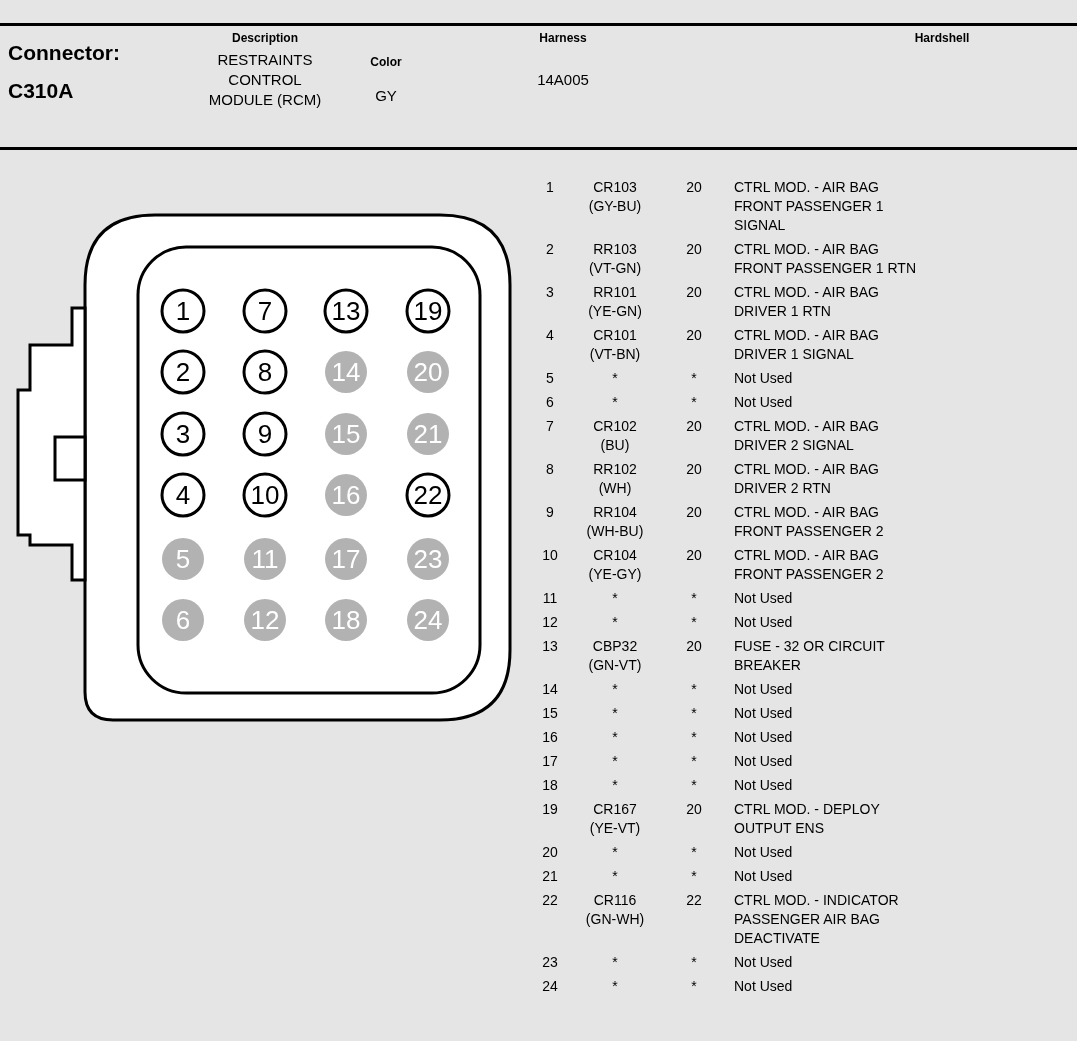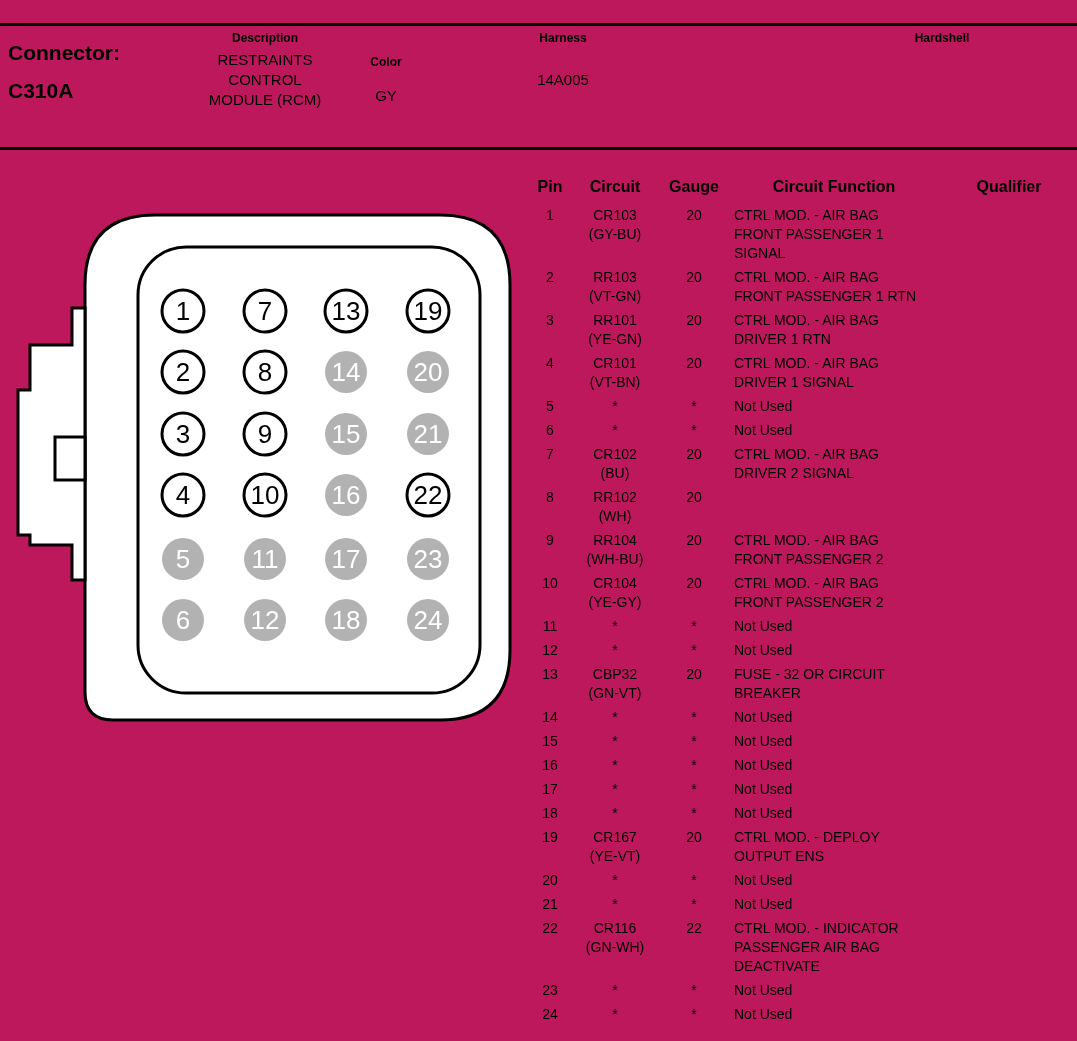--- a/index.html
+++ b/index.html
@@ -4,21 +4,21 @@
 <style>
   html, body {
     margin: 0;
     padding: 0;
     background: #ffffff;
   }
   .page {
     position: relative;
     width: 1077px;
     height: 1041px;
-    background: #be185d;
+    background: #e5e5e5;
     font-family: "Liberation Sans", sans-serif;
     color: #000000;
     overflow: hidden;
   }
   .rule {
     position: absolute;
     left: 0;
     width: 1077px;
     height: 3px;
     background: #000000;
@@ -185,27 +185,20 @@
         <circle cx="428" cy="295" r="21" fill="#ffffff" stroke="#000000" stroke-width="3"></circle>
         <text x="428" y="304" text-anchor="middle" fill="#000000">22</text>
         <circle cx="428" cy="359" r="21" fill="#b2b2b2"></circle>
         <text x="428" y="368" text-anchor="middle" fill="#ffffff">23</text>
         <circle cx="428" cy="420" r="21" fill="#b2b2b2"></circle>
         <text x="428" y="429" text-anchor="middle" fill="#ffffff">24</text>
       </g>
   </svg>
 
   <div class="pin-table">
-    <div class="thead">
-      <div class="c-pin">Pin</div>
-      <div class="c-circ">Circuit</div>
-      <div class="c-gauge">Gauge</div>
-      <div class="c-func">Circuit Function</div>
-      <div class="c-qual">Qualifier</div>
-    </div>
     <div id="table-body">
         <div class="trow">
           <div class="c-pin">1</div>
           <div class="c-circ">
             <div class="">CR103</div>
             <div class="">(GY-BU)</div>
           </div>
           <div class="c-gauge">20</div>
           <div class="c-func">CTRL MOD. - AIR BAG FRONT PASSENGER 1 SIGNAL</div>
           <div class="c-qual"></div>
@@ -268,20 +261,21 @@
           <div class="c-func">CTRL MOD. - AIR BAG DRIVER 2 SIGNAL</div>
           <div class="c-qual"></div>
         </div>
         <div class="trow">
           <div class="c-pin">8</div>
           <div class="c-circ">
             <div class="">RR102</div>
             <div class="">(WH)</div>
           </div>
           <div class="c-gauge">20</div>
+          <div class="c-func">CTRL MOD. - AIR BAG DRIVER 2 RTN</div>
           <div class="c-qual"></div>
         </div>
         <div class="trow">
           <div class="c-pin">9</div>
           <div class="c-circ">
             <div class="">RR104</div>
             <div class="">(WH-BU)</div>
           </div>
           <div class="c-gauge">20</div>
           <div class="c-func">CTRL MOD. - AIR BAG FRONT PASSENGER 2</div>

